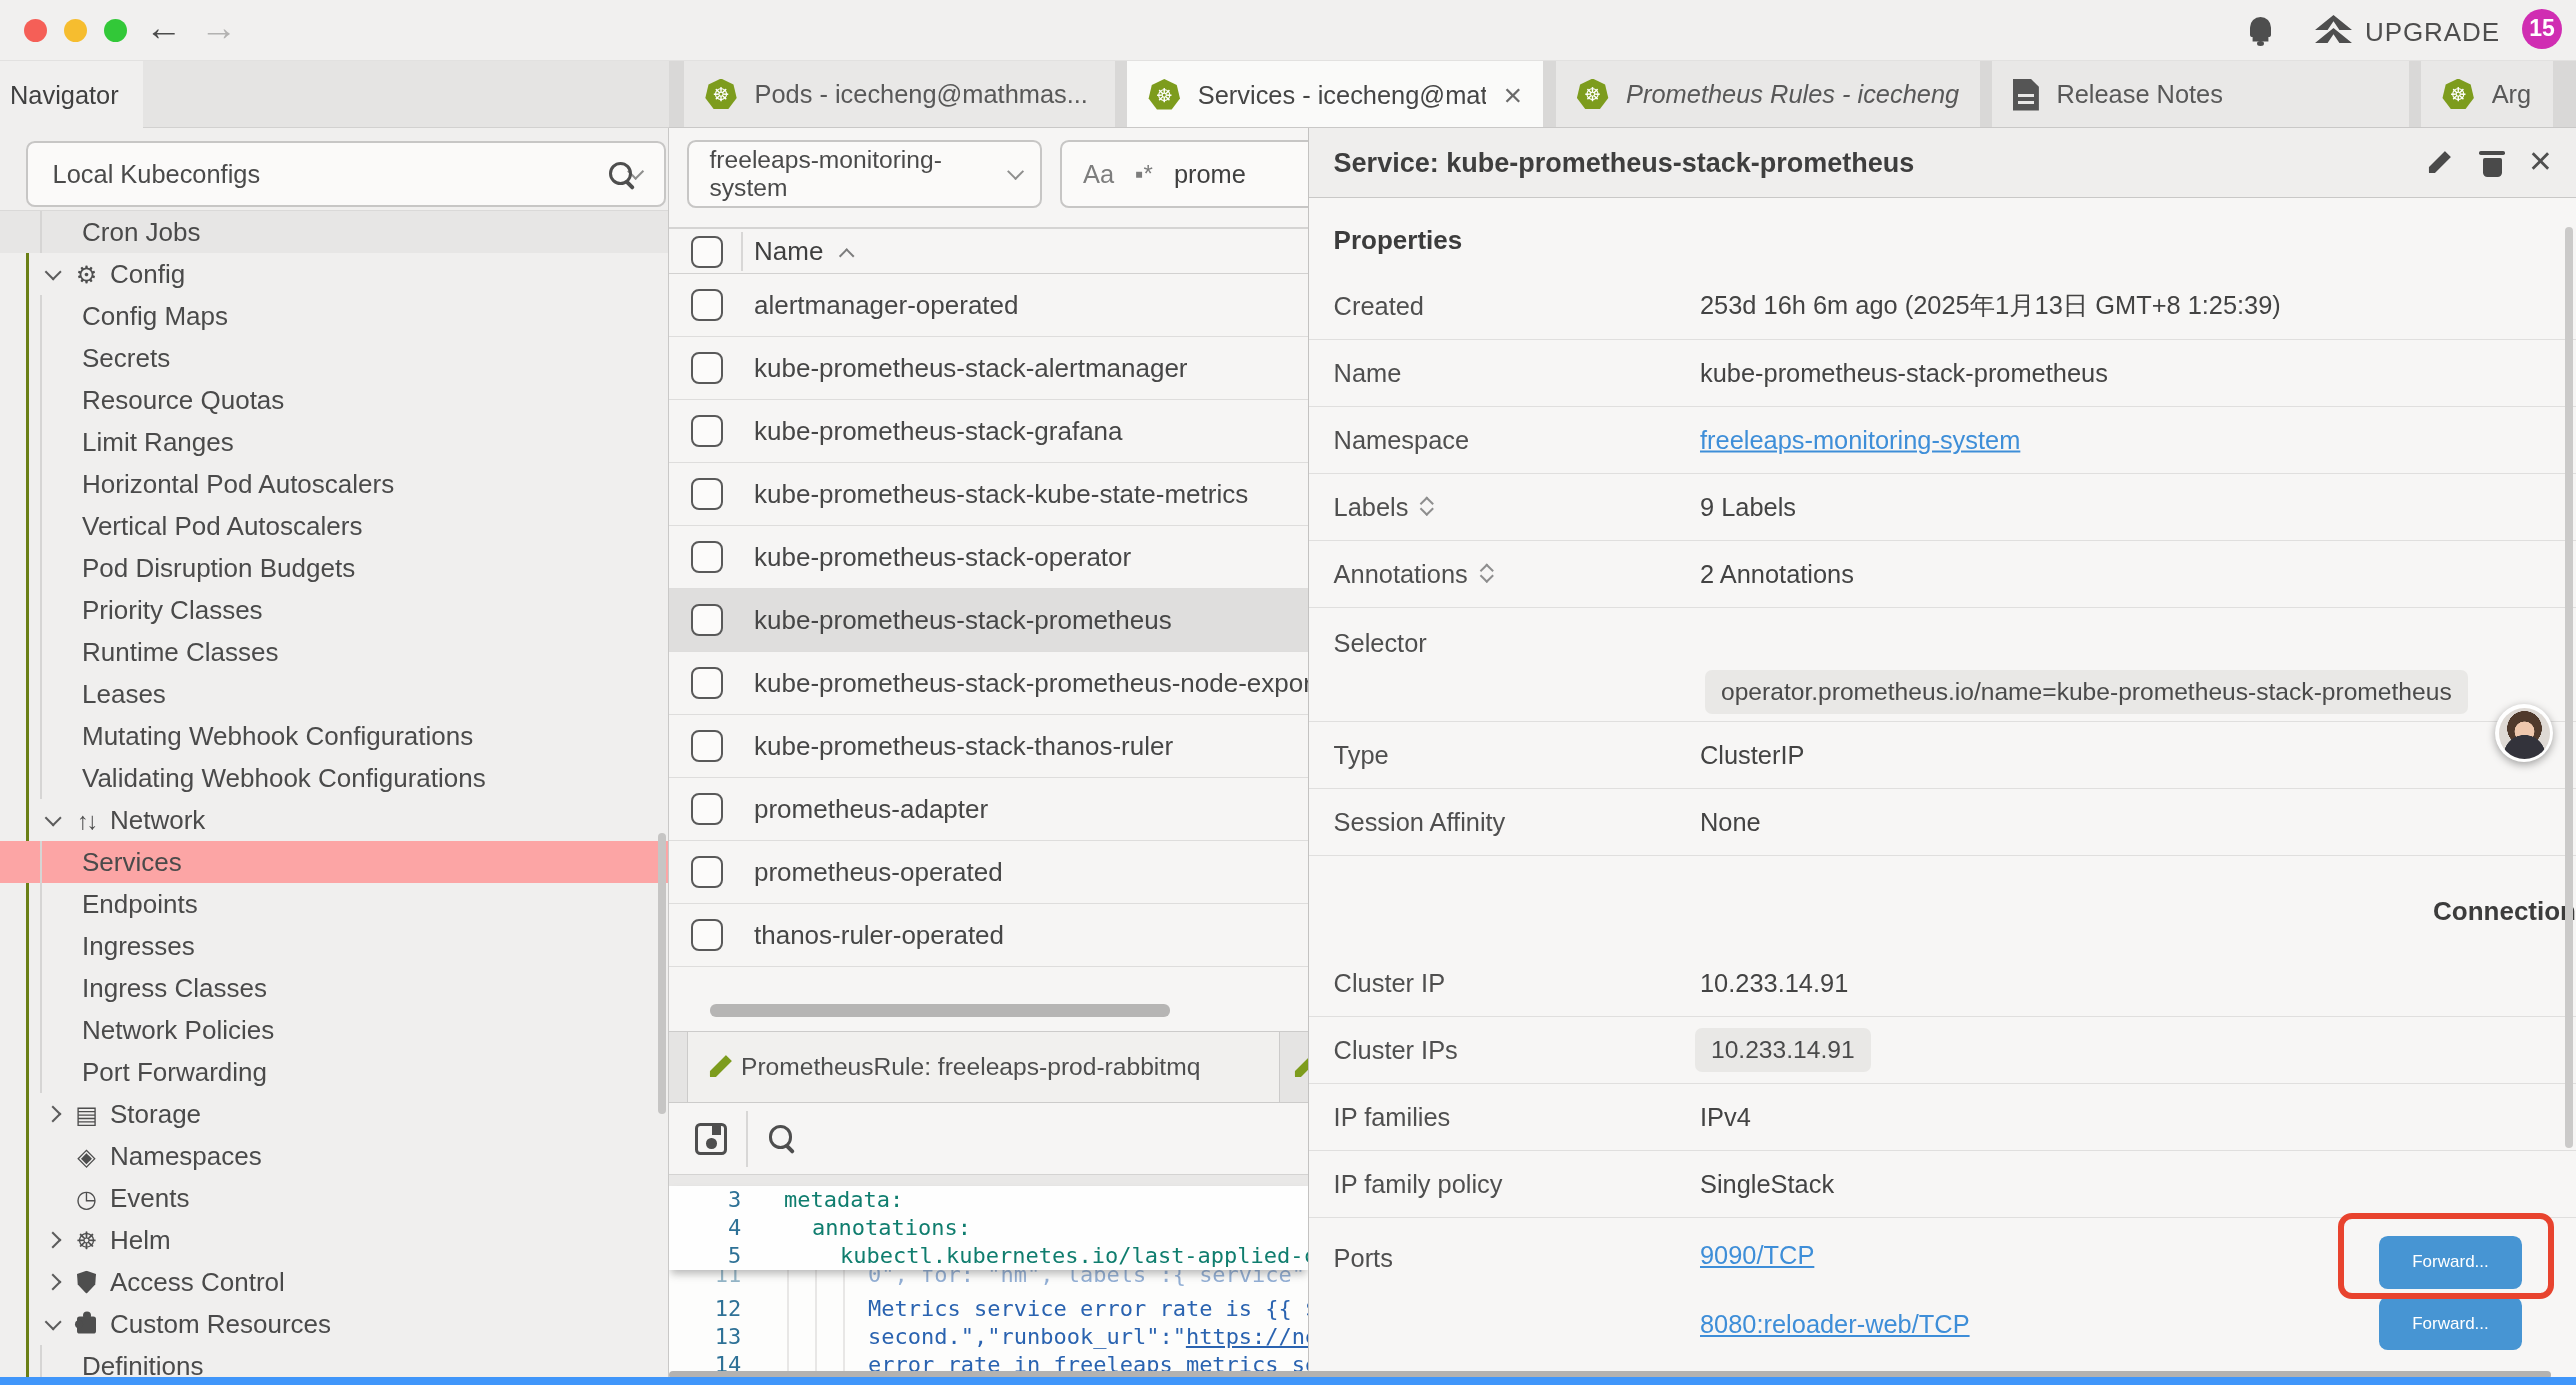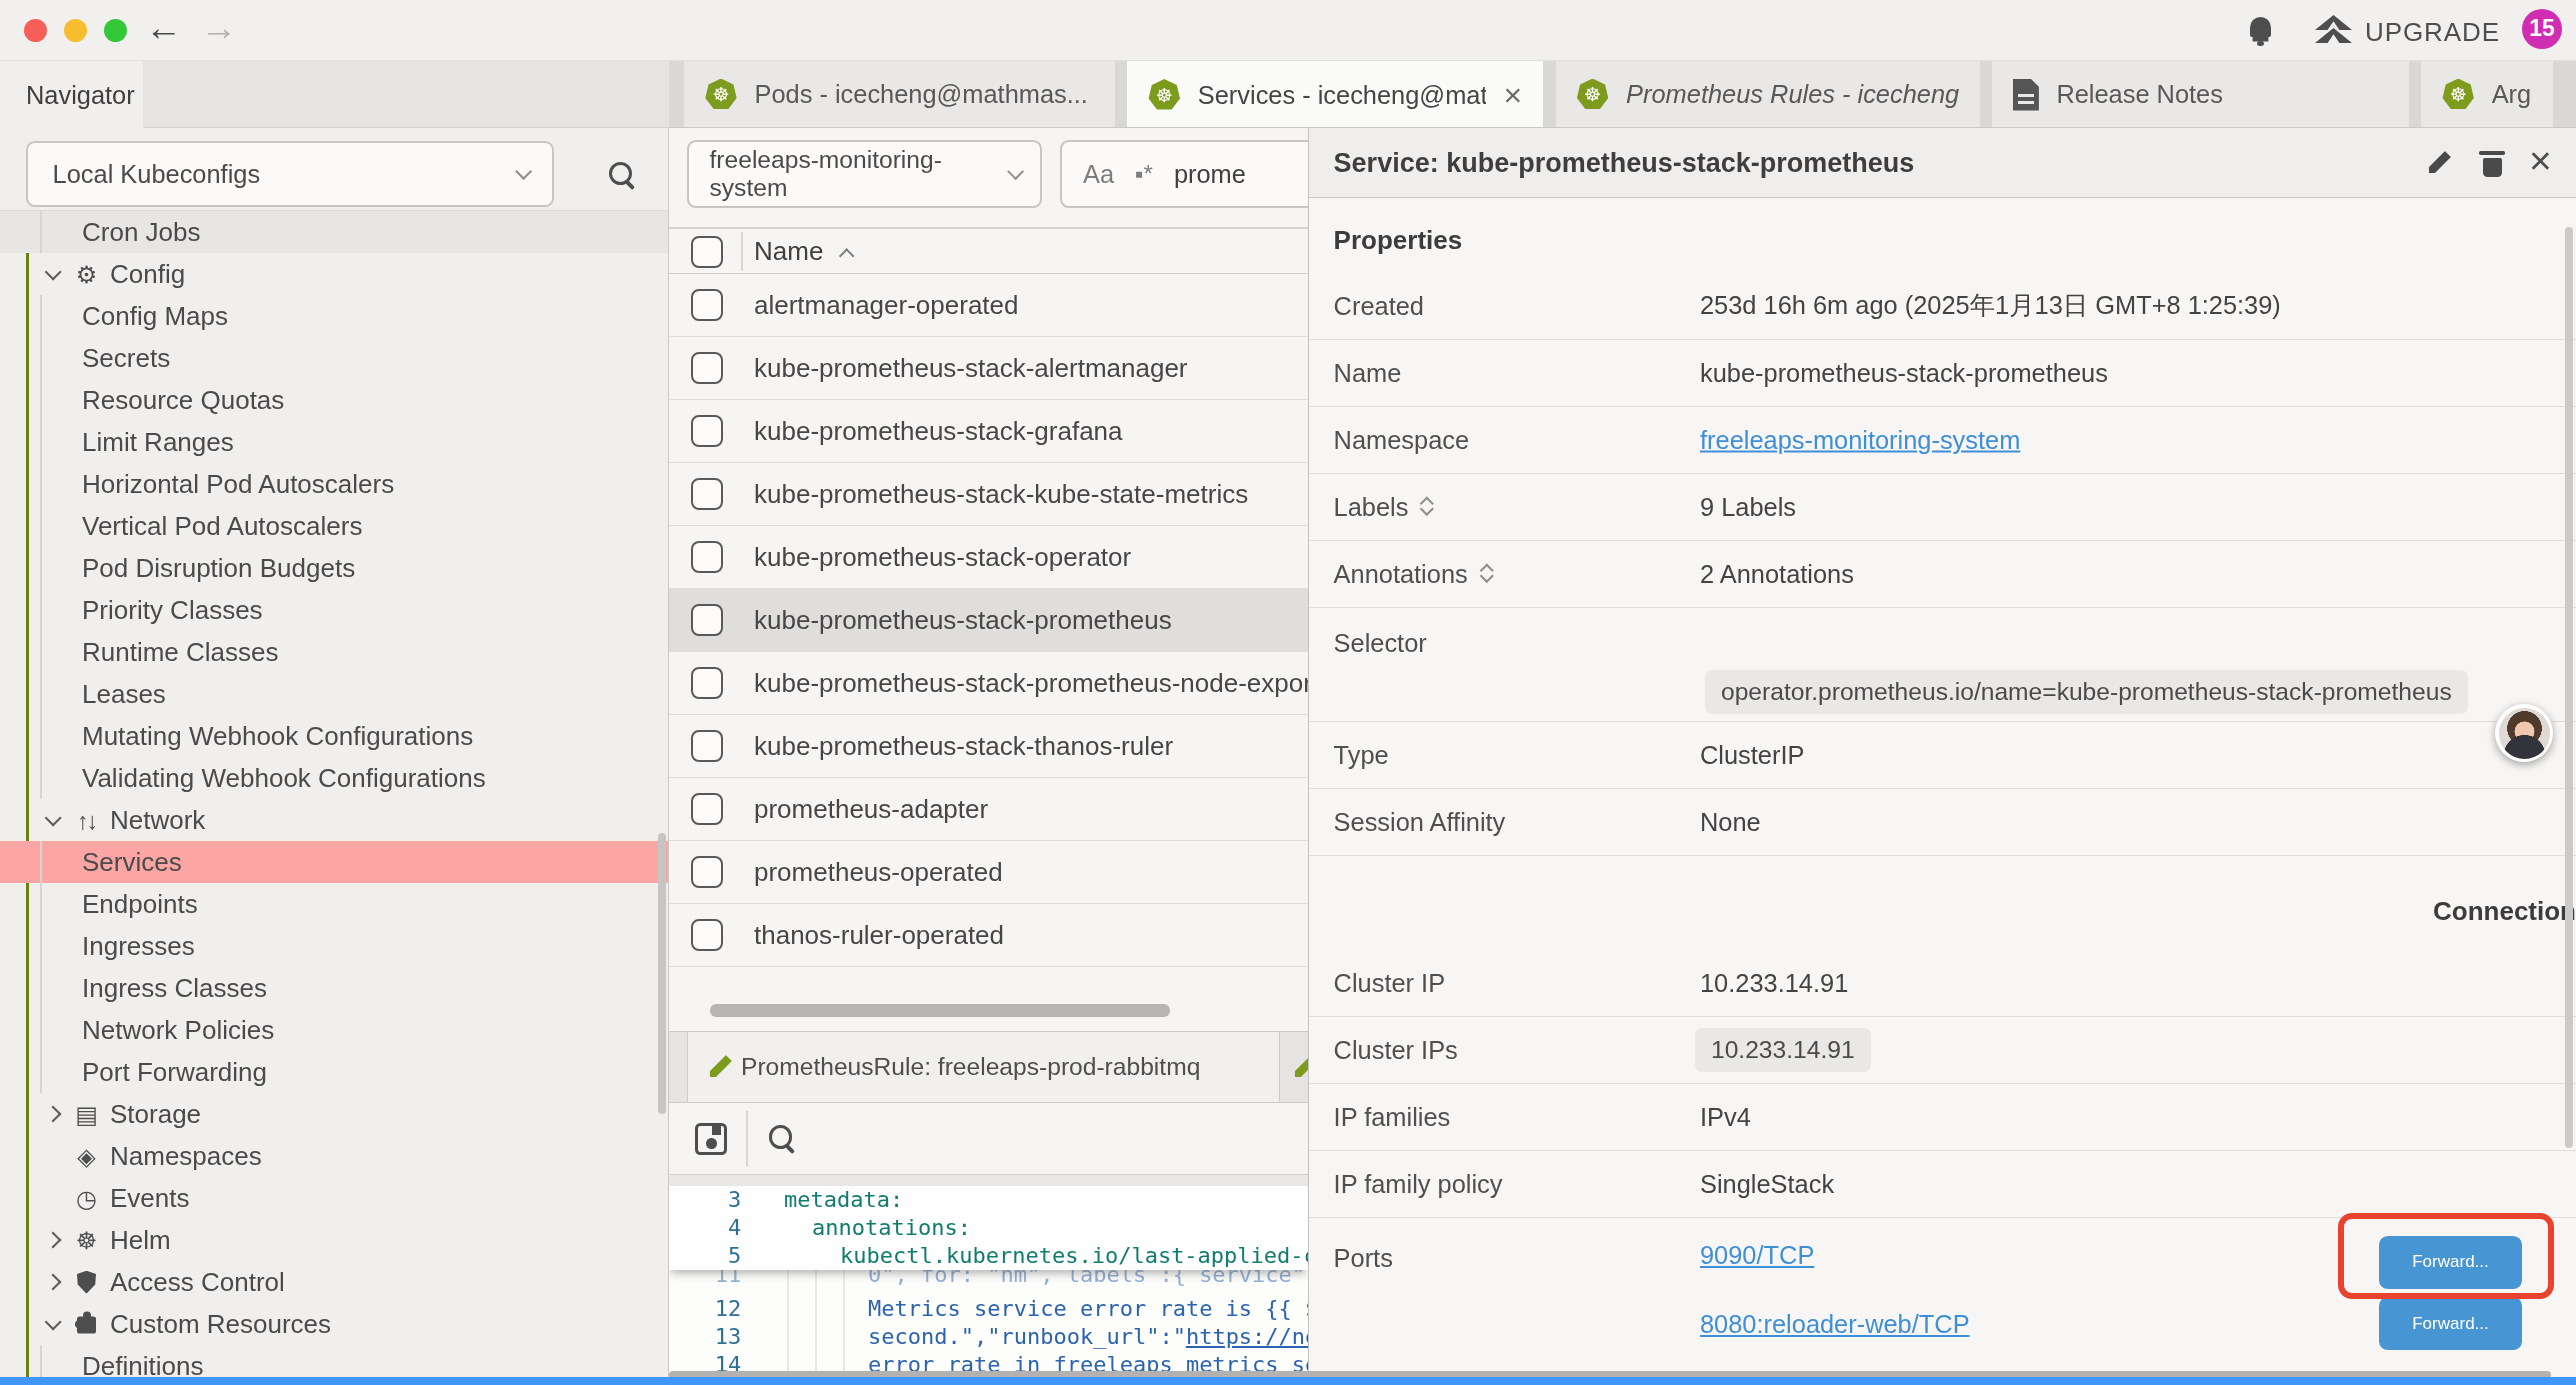--- a/index.html
+++ b/index.html
@@ -17,40 +17,40 @@
   .bell::after{ content:""; position:absolute; left:12.3px; bottom:0.9px; width:7px; height:5.3px; border-radius:50%; background:currentColor; }
   .upgr { position:absolute; left:2315px; top:15px; width:37px; height:32px; color:#4e4e4e; }
   .upgr::before,.upgr::after{ content:""; position:absolute; left:0; width:37px; height:15px; background:currentColor;
      clip-path:polygon(50% 0,100% 100%,66% 100%,50% 42%,34% 100%,0 100%); }
   .upgr::before{ top:0;} .upgr::after{ top:13px; }
   #upgrade-label { position:absolute; left:2365px; top:16.7px; font-size:26px; letter-spacing:0.9px; color:#4e4e4e; }
   #badge { position:absolute; left:2522px; top:8.8px; width:40px; height:40px; border-radius:50%; background:var(--magenta,#d02db2); color:#fff; font-size:23px; font-weight:bold; display:flex; align-items:center; justify-content:center; }
 
   
   #navstrip { position:absolute; left:0; top:61px; width:669px; height:67px; background:#e5e4e3; border-bottom:1.8px solid #d2d1d0; }
-  #navtab { position:absolute; left:0; top:0; width:143px; height:68px; background:#f0efee; display:flex; align-items:center; padding-left:26px; font-size:25.4px; color:#3f3f3f; }
+  #navtab { position:absolute; left:0; top:0; width:143px; height:68px; background:#f0efee; display:flex; align-items:center; padding-left:10px; font-size:25.4px; color:#3f3f3f; }
   #tabbar { position:absolute; left:669px; top:61px; width:1907px; height:67px; background:#d9d8d7; border-bottom:1.8px solid #c9c8c7; overflow:hidden; }
   #tabs { display:flex; height:100%; padding-left:15px; gap:12.3px; }
   .wtab { display:flex; align-items:center; gap:17.5px; padding:0 21px; background:#e9e8e7; height:67px; flex:0 0 auto; font-size:25.4px; color:#585858; overflow:hidden; }
   .wtab.active { background:#fafaf9; height:68px; color:#454545; }
   .wtab.italic .wtab-label { font-style:italic; }
   .wtab-label { white-space:nowrap; overflow:hidden; flex:1; }
   .wtab[data-name="tab-pods-icecheng-mathmas"]{ width:431px; }
   .wtab[data-name="tab-services-icecheng-math"]{ width:416px; }
   .wtab[data-name="tab-prometheus-rules-icecheng"]{ width:424px; }
   .wtab[data-name="tab-release-notes"]{ width:417px; }
   .wtab[data-name="tab-argo-se"]{ width:132px; }
   .tabclose { font-size:32px; color:#6a6a6a; margin-left:auto; }
   .k8s { width:32px; height:32px; flex:0 0 auto; background:var(--olive,#7d9c1d); clip-path:polygon(50% 0,89% 19%,99% 61%,73% 95%,27% 95%,1% 61%,11% 19%); display:flex; align-items:center; justify-content:center; color:#fff; font-size:19px; }
   .doci { width:26px; height:32px; flex:0 0 auto; background:#555; clip-path:polygon(0 0,68% 0,100% 26%,100% 100%,0 100%); position:relative; }
   .doci::after { content:""; position:absolute; left:5.3px; top:15px; width:16px; height:3.5px; background:#e9e8e7; box-shadow:0 7px 0 #e9e8e7; }
 
   
   #sidebar { position:absolute; left:0; top:128px; width:669px; height:1257px; background:#f0efee; border-right:1.8px solid #c9c8c7; overflow:hidden; }
-  #kubesel { position:absolute; left:26px; top:13px; width:528px; height:66px; border:2.2px solid #c7c6c5; border-radius:8.8px; background:#fbfaf9; display:flex; align-items:center; padding:0 24.6px; font-size:25.4px; color:#4a4a4a; }
+  #kubesel { position:absolute; left:26px; top:13px; width:640px; height:66px; border:2.2px solid #c7c6c5; border-radius:8.8px; background:#fbfaf9; display:flex; align-items:center; padding:0 24.6px; font-size:25.4px; color:#4a4a4a; }
   .ddchev { width:12.3px; height:12.3px; border-right:2.6px solid #8e8e8d; border-bottom:2.6px solid #8e8e8d; transform:rotate(45deg) translateY(-3.5px); margin-left:auto; }
   .searchi { position:relative; width:30px; height:30px; color:#4e4e4e; }
   .searchi::before { content:""; position:absolute; left:1.8px; top:1.8px; width:17.5px; height:17.5px; border:3.1px solid currentColor; border-radius:50%; }
   .searchi::after { content:""; position:absolute; left:19px; top:19px; width:10.5px; height:3.5px; background:currentColor; transform:rotate(45deg); transform-origin:0 50%; border-radius:1.8px; }
   #sb-search { position:absolute; left:607px; top:32px; }
   #sbdiv { position:absolute; left:0; top:82px; width:100%; height:1.8px; background:#dad9d8; }
   #greenline { position:absolute; left:26px; top:83px; width:2.6px; bottom:0; background:#6a7f15; }
   #tree { position:absolute; left:0; top:83px; width:100%; }
   .titem { position:relative; height:42px; display:flex; align-items:center; font-size:26px; color:#4a4a4a; }
   .titem.hover { background:#e7e6e5; }

